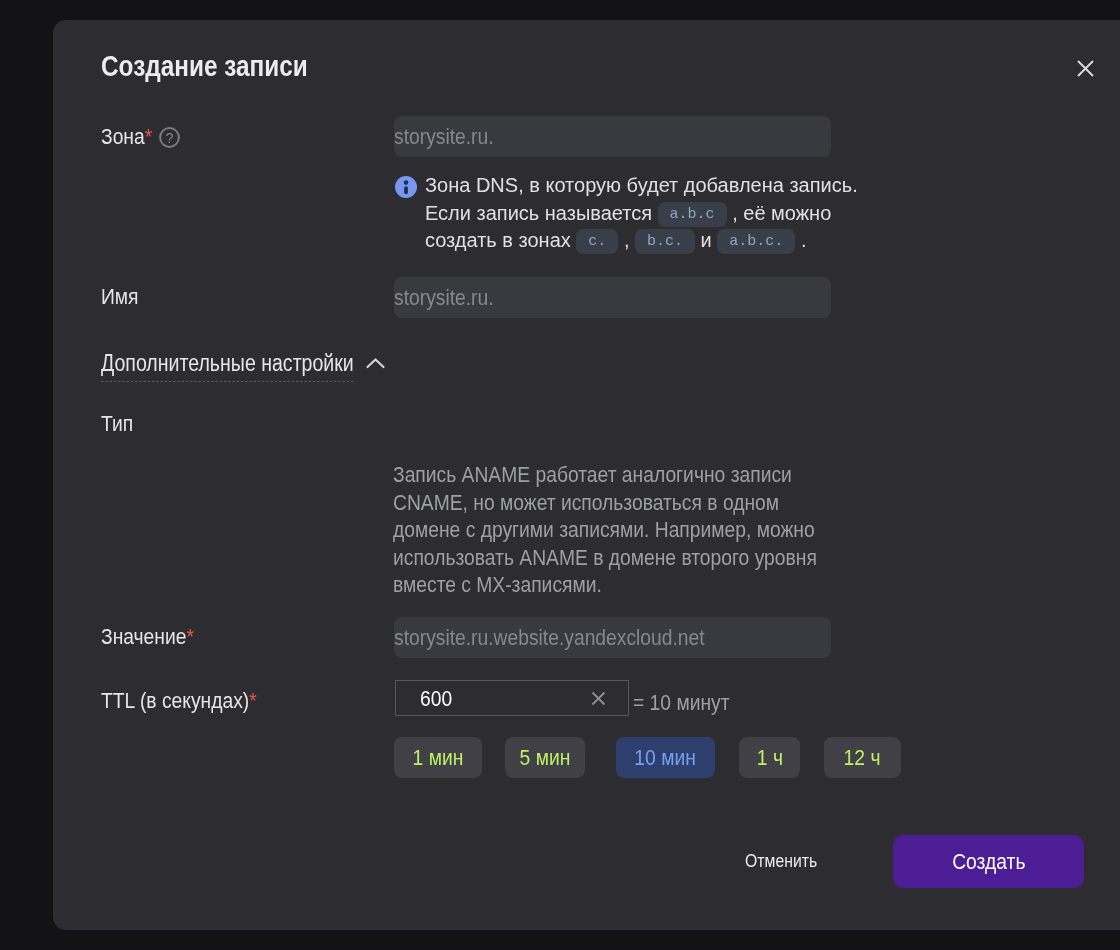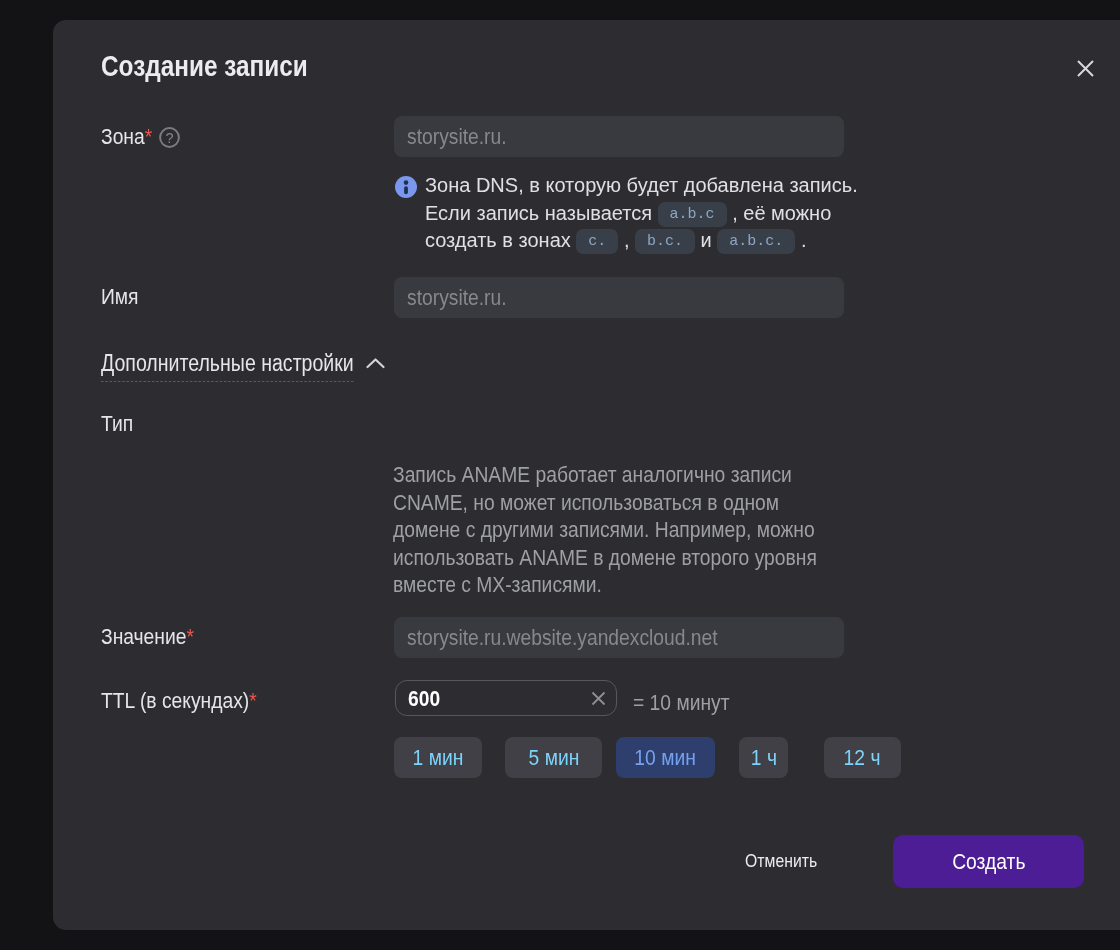--- a/index.html
+++ b/index.html
@@ -1,25 +1,25 @@
 <!DOCTYPE html>
 <html><head>
 <meta charset="utf-8">
 <style>
   html,body{margin:0;padding:0;width:1120px;height:950px;background:#131316;overflow:hidden;}
   body{font-family:"Liberation Sans",sans-serif;}
   .modal{position:absolute;left:17px;top:20px;width:1080px;height:910px;background:#2c2c31;border-radius:13px;margin-left:36px;}
   .abs{position:absolute;}
   .label{font-size:22px;color:#e6e6ea;transform:scaleX(0.876);transform-origin:0 50%;white-space:nowrap;}
   .star{color:#ef554d;}
-  .input{position:absolute;left:341px;width:437px;height:41px;background:#393940;border-radius:8px;color:#87878d;font-size:22px;line-height:41px;padding-left:13px;}
+  .input{position:absolute;left:341px;width:437px;height:41px;background:#393940;border-radius:8px;color:#87878d;font-size:22px;line-height:41px;}
   .tx{display:inline-block;transform:scaleX(0.876);transform-origin:0 50%;white-space:nowrap;}
   .gray{color:#9ea0a5;}
   .chip{display:inline-block;background:#383f49;border-radius:7px;font-family:"Liberation Mono",monospace;font-size:15px;line-height:15px;color:#8ca6c4;padding:5px 12px;vertical-align:2px;}
-  .qbtn{position:absolute;top:0;height:41px;background:#404046;border-radius:8px;color:#7dd3fc;font-size:22px;line-height:41px;text-align:center;}
+  .qbtn{position:absolute;top:0;height:41px;background:#404046;border-radius:8px;color:#bef264;font-size:22px;line-height:41px;text-align:center;}
   .ctx{display:inline-block;transform:scaleX(0.876);}
   .qbtn.sel{background:#2e3f6e;color:#74a2f1;}
 </style>
 </head>
 <body>
 <div class="modal">
 
   <div class="abs" style="left:48px;top:30px;font-size:29px;font-weight:700;color:#ececf0;transform:scaleX(0.84);transform-origin:0 0;">Создание записи</div>
 
   <svg class="abs" style="left:1023px;top:39px;" width="19" height="19" viewBox="0 0 19 19">
@@ -53,29 +53,29 @@
   <div class="abs label" style="left:48px;top:391px;">Тип</div>
 
   <div class="abs gray" style="left:340px;top:441px;width:513px;font-size:22px;line-height:27.5px;transform:scaleX(0.876);transform-origin:0 0;">
     Запись ANAME работает аналогично записи CNAME, но может использоваться в одном домене с другими записями. Например, можно использовать ANAME в домене второго уровня вместе с MX-записями.
   </div>
 
   <div class="abs label" style="left:48px;top:604px;">Значение<span class="star">*</span></div>
   <div class="input" style="top:597px;"><span class="tx">storysite.ru.website.yandexcloud.net</span></div>
 
   <div class="abs label" style="left:48px;top:668px;">TTL (в секундах)<span class="star">*</span></div>
-  <div class="abs" style="left:342px;top:660px;width:208px;height:34px;border:1.5px solid #57575d;border-radius:12px;color:#fff;font-size:22px;line-height:35px;padding-left:12px;font-weight:bold;"><span class="tx">600</span></div>
+  <div class="abs" style="left:342px;top:660px;width:208px;height:34px;border:1.5px solid #57575d;border-radius:0;color:#fff;font-size:22px;line-height:35px;padding-left:24px;"><span class="tx">600</span></div>
   <svg class="abs" style="left:538px;top:671px;" width="15" height="15" viewBox="0 0 15 15">
     <path d="M1.5 1.5 L13.5 13.5 M13.5 1.5 L1.5 13.5" stroke="#8f8f95" stroke-width="1.8" fill="none"></path>
   </svg>
   <div class="abs gray" style="left:580px;top:670px;font-size:22px;transform:scaleX(0.876);transform-origin:0 50%;white-space:nowrap;">= 10 минут</div>
 
   <div class="abs" style="left:341px;top:717px;height:41px;">
     <div class="qbtn" style="left:0;width:88px;"><span class="ctx">1 мин</span></div>
-    <div class="qbtn" style="left:111px;width:97px;"><span class="ctx">5 мин</span></div>
+    <div class="qbtn" style="left:111px;width:80px;"><span class="ctx">5 мин</span></div>
     <div class="qbtn sel" style="left:222px;width:99px;"><span class="ctx">10 мин</span></div>
-    <div class="qbtn" style="left:345px;width:49px;"><span class="ctx">1 ч</span></div>
+    <div class="qbtn" style="left:345px;width:61px;"><span class="ctx">1 ч</span></div>
     <div class="qbtn" style="left:430px;width:77px;"><span class="ctx">12 ч</span></div>
   </div>
 
   <div class="abs" style="left:663px;top:815px;width:130px;height:53px;color:#ececf0;font-size:18px;line-height:53px;text-align:center;"><span class="ctx">Отменить</span></div>
   <div class="abs" style="left:840px;top:815px;width:191px;height:53px;background:#4c1d95;border-radius:10px;color:#fff;font-size:22px;line-height:53px;text-align:center;"><span class="ctx">Создать</span></div>
 </div>
 
 </body></html>

